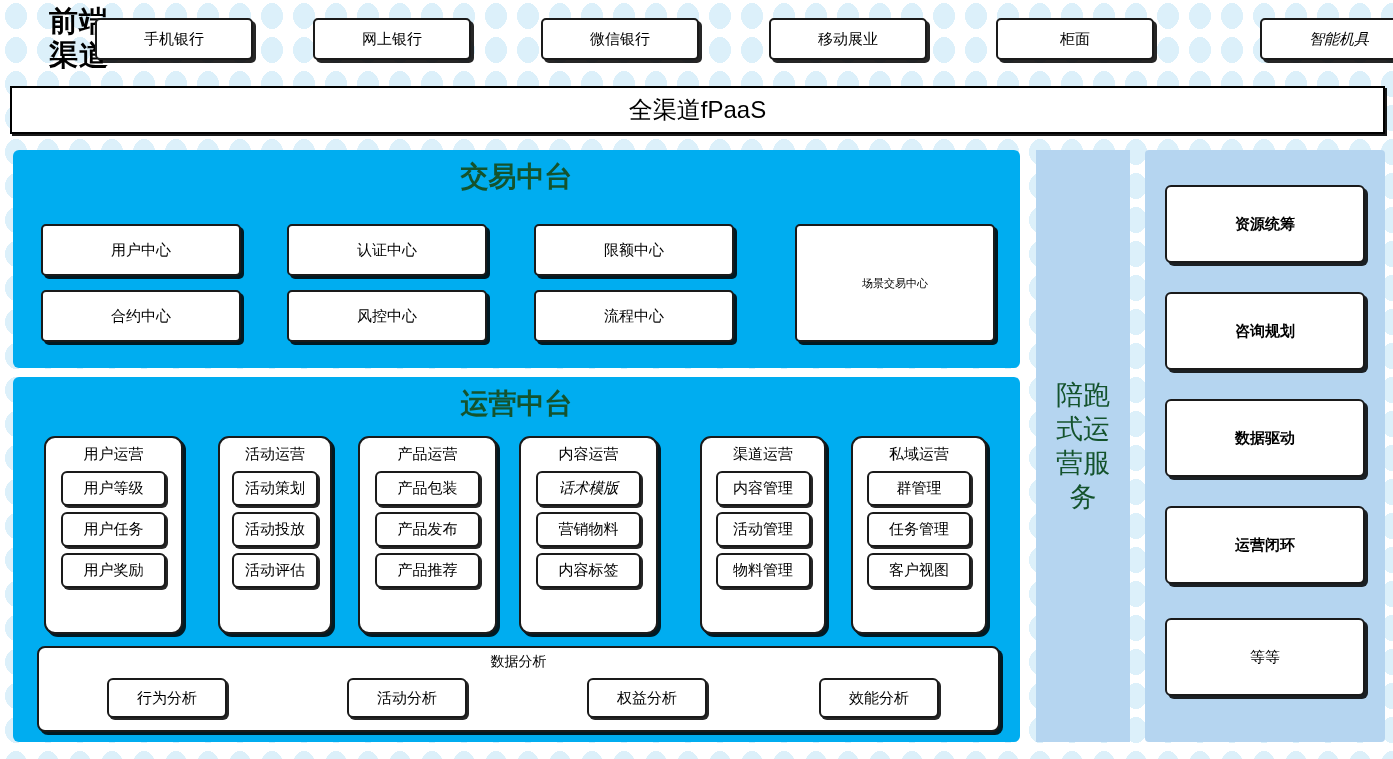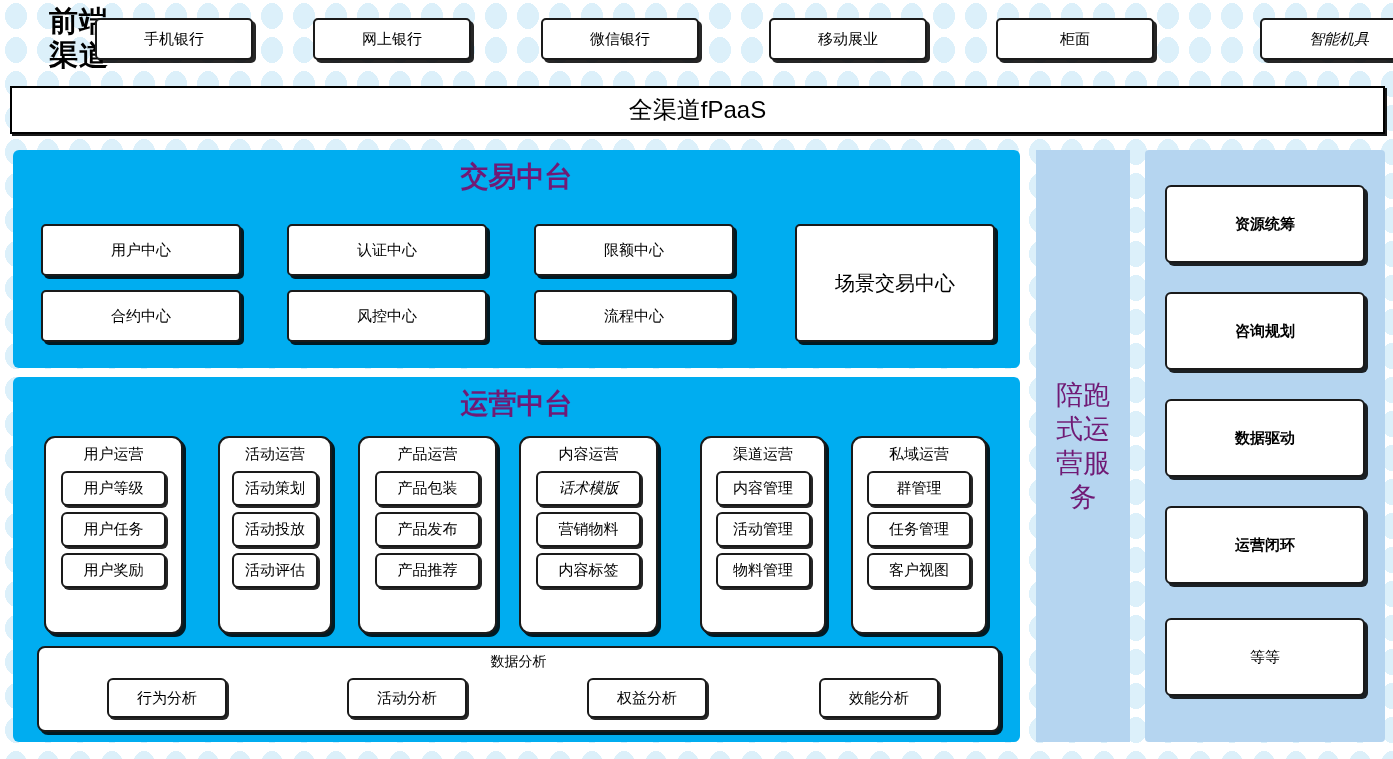--- a/index.html
+++ b/index.html
@@ -45,21 +45,21 @@
     font-size:24px;box-shadow:2px 2px 0 rgba(0,0,0,.9);
   }
 
   
   .cyan{background:#00adf0;border-radius:6px;}
   #tradePanel{left:13px;top:150px;width:1007px;height:218px;}
   #opsPanel{left:13px;top:377px;width:1007px;height:365px;}
   .panelTitle{
     position:absolute;left:0;right:0;top:8px;
     font-family:"Liberation Serif","DejaVu Serif",serif;
-    font-weight:bold;font-size:28px;text-align:center;color:#701a75;
+    font-weight:bold;font-size:28px;text-align:center;color:#14532d;
   }
 
   
   .tbox{height:52px;font-size:15px;}
 
   
   .opcol{
     position:absolute;top:436px;
     background:#fff;border:2px solid #1a1a1a;border-radius:11px;
     box-shadow:3px 3px 0 rgba(0,0,0,.85);
@@ -94,21 +94,21 @@
   }
 
   
   #vertPanel{
     left:1036px;top:150px;width:94px;height:592px;
     background:#b5d5f0;
     display:flex;align-items:center;justify-content:center;
   }
   #vertText{
     width:62px;text-align:center;font-size:27px;line-height:34px;
-    letter-spacing:0px;color:#701a75;
+    letter-spacing:0px;color:#14532d;
   }
   #svcPanel{
     left:1145px;top:150px;width:240px;height:592px;
     background:#b5d5f0;border-radius:4px;
   }
   .svc{
     position:absolute;left:20px;width:200px;height:78px;
     box-sizing:border-box;background:#fff;border:2px solid #1a1a1a;border-radius:6px;
     box-shadow:3px 3px 0 rgba(0,0,0,.85);
     display:flex;align-items:center;justify-content:center;
@@ -138,21 +138,21 @@
 
   <div class="abs cyan" id="tradePanel">
     <div class="panelTitle">交易中台</div>
     <div id="tradeBoxes">
         <div class="abs wbox tbox" style="left: 28px; top: 74px; width: 200px;">用户中心</div>
         <div class="abs wbox tbox" style="left: 274px; top: 74px; width: 200px;">认证中心</div>
         <div class="abs wbox tbox" style="left: 521px; top: 74px; width: 200px;">限额中心</div>
         <div class="abs wbox tbox" style="left: 28px; top: 140px; width: 200px;">合约中心</div>
         <div class="abs wbox tbox" style="left: 274px; top: 140px; width: 200px;">风控中心</div>
         <div class="abs wbox tbox" style="left: 521px; top: 140px; width: 200px;">流程中心</div>
-        <div class="abs wbox" style="left: 782px; top: 74px; width: 200px; height: 118px; font-size: 20px;">场景交易中心</div>
+        <div class="abs wbox" style="left: 782px; top: 74px; width: 200px; height: 118px; font-size: 11px;">场景交易中心</div>
       </div>
   </div>
 
   <div class="abs cyan" id="opsPanel">
     <div class="panelTitle">运营中台</div>
   </div>
 
   <div id="opsCols">
       <div class="opcol" style="left: 44px; width: 135px;">
         <div class="hd">用户运营</div>

